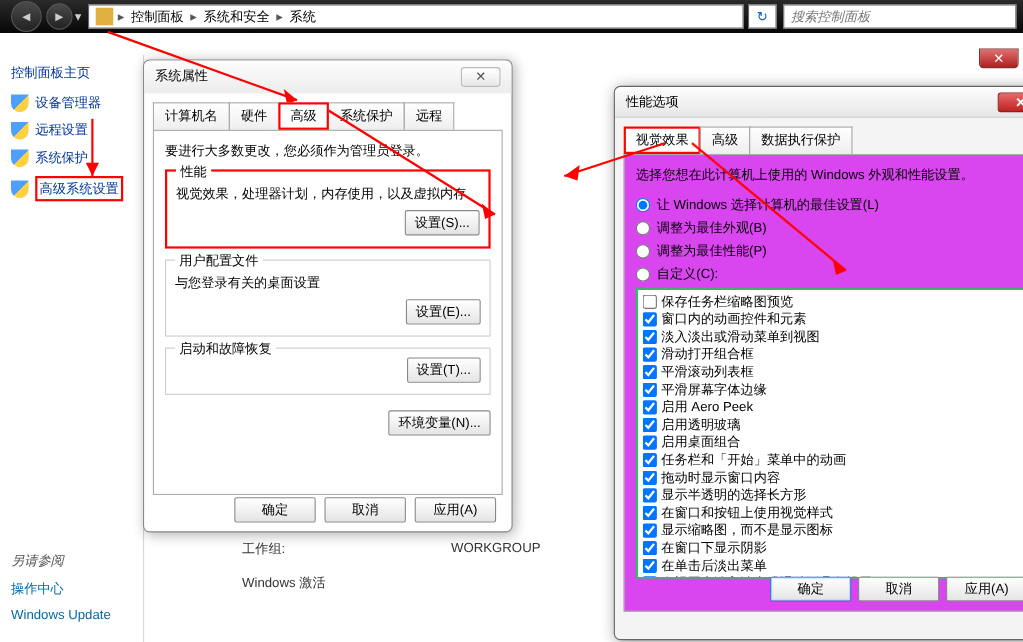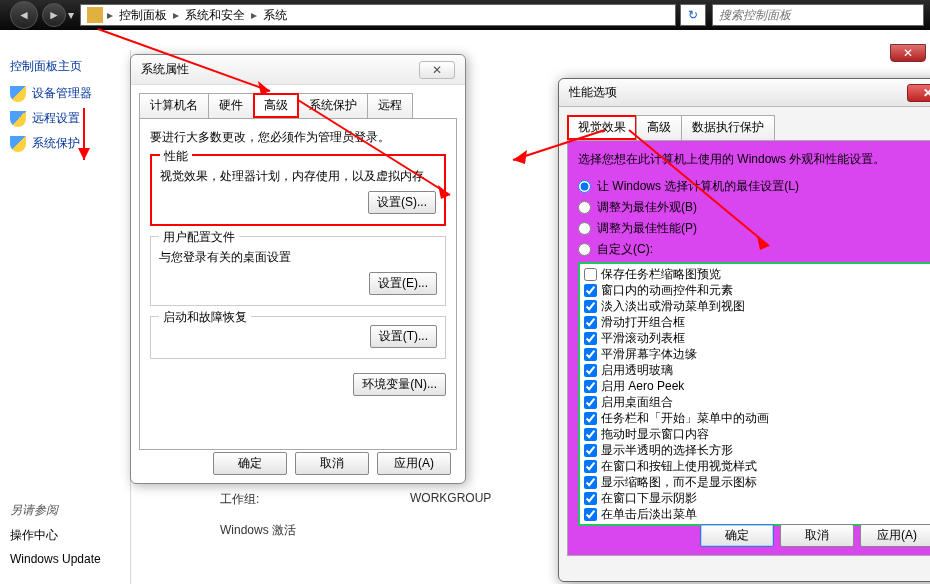--- a/index.html
+++ b/index.html
@@ -36,21 +36,21 @@
 
   
   .sidebar { position:absolute; top:50px; left:0; width:130px; bottom:0; background:#fff; padding:8px 0 0 10px;}
   .side-title { color:#003399; margin-bottom:10px; }
   .side-item { display:flex; align-items:center; margin-bottom:8px; color:#003399; }
   .side-icon { width:16px;height:16px; margin-right:6px; display:inline-block; }
   .shield-y { background:linear-gradient(135deg,#4da0ff 50%,#ffd040 50%); border-radius:0 0 50% 50%; }
   .shield-b { background:linear-gradient(135deg,#4da0ff 50%,#ffd040 50%); border-radius:0 0 50% 50%; }
   .side-sel { border:2px solid #ff0000; padding:1px 2px; }
   .side-footer { position:absolute; bottom:10px; left:10px; }
-  .side-footer div { color:#000000; margin-bottom:8px; }
+  .side-footer div { color:#0369a1; margin-bottom:8px; }
   .side-footer .hdr { color:#555;font-style:italic; }
 
   
   .divider { position:absolute; top:50px; left:130px; width:1px; bottom:0; background:#d8d8d8; }
 
   
   .main-area { position:absolute; top:460px; left:220px; right:0; color:#333; }
   .main-row { display:flex; margin-bottom:14px; }
   .main-row .lbl { width:190px; }
 
@@ -138,20 +138,24 @@
     <span>设备管理器</span>
   </div>
   <div class="side-item">
     <span class="side-icon shield-b"></span>
     <span>远程设置</span>
   </div>
   <div class="side-item">
     <span class="side-icon shield-b"></span>
     <span>系统保护</span>
   </div>
+  <div class="side-item">
+    <span class="side-icon shield-b"></span>
+    <span class="side-sel">高级系统设置</span>
+  </div>
   <div class="side-footer">
     <div class="hdr">另请参阅</div>
     <div>操作中心</div>
     <div>Windows Update</div>
   </div>
 </div>
 <div class="divider"></div>
 
 <div class="main-area">
   <div class="main-row">
@@ -262,25 +266,25 @@
           <label class="ck-row">
             <input type="checkbox" checked="" style="">
             <span>平滑滚动列表框</span>
           </label>
           <label class="ck-row">
             <input type="checkbox" checked="" style="">
             <span>平滑屏幕字体边缘</span>
           </label>
           <label class="ck-row">
             <input type="checkbox" checked="" style="">
+            <span>启用 Aero Peek</span>
+          </label>
+          <label class="ck-row">
+            <input type="checkbox" checked="" style="">
             <span>启用透明玻璃</span>
-          </label>
-          <label class="ck-row">
-            <input type="checkbox" checked="" style="">
-            <span>启用 Aero Peek</span>
           </label>
           <label class="ck-row">
             <input type="checkbox" checked="" style="">
             <span>启用桌面组合</span>
           </label>
           <label class="ck-row">
             <input type="checkbox" checked="" style="">
             <span>任务栏和「开始」菜单中的动画</span>
           </label>
           <label class="ck-row">

